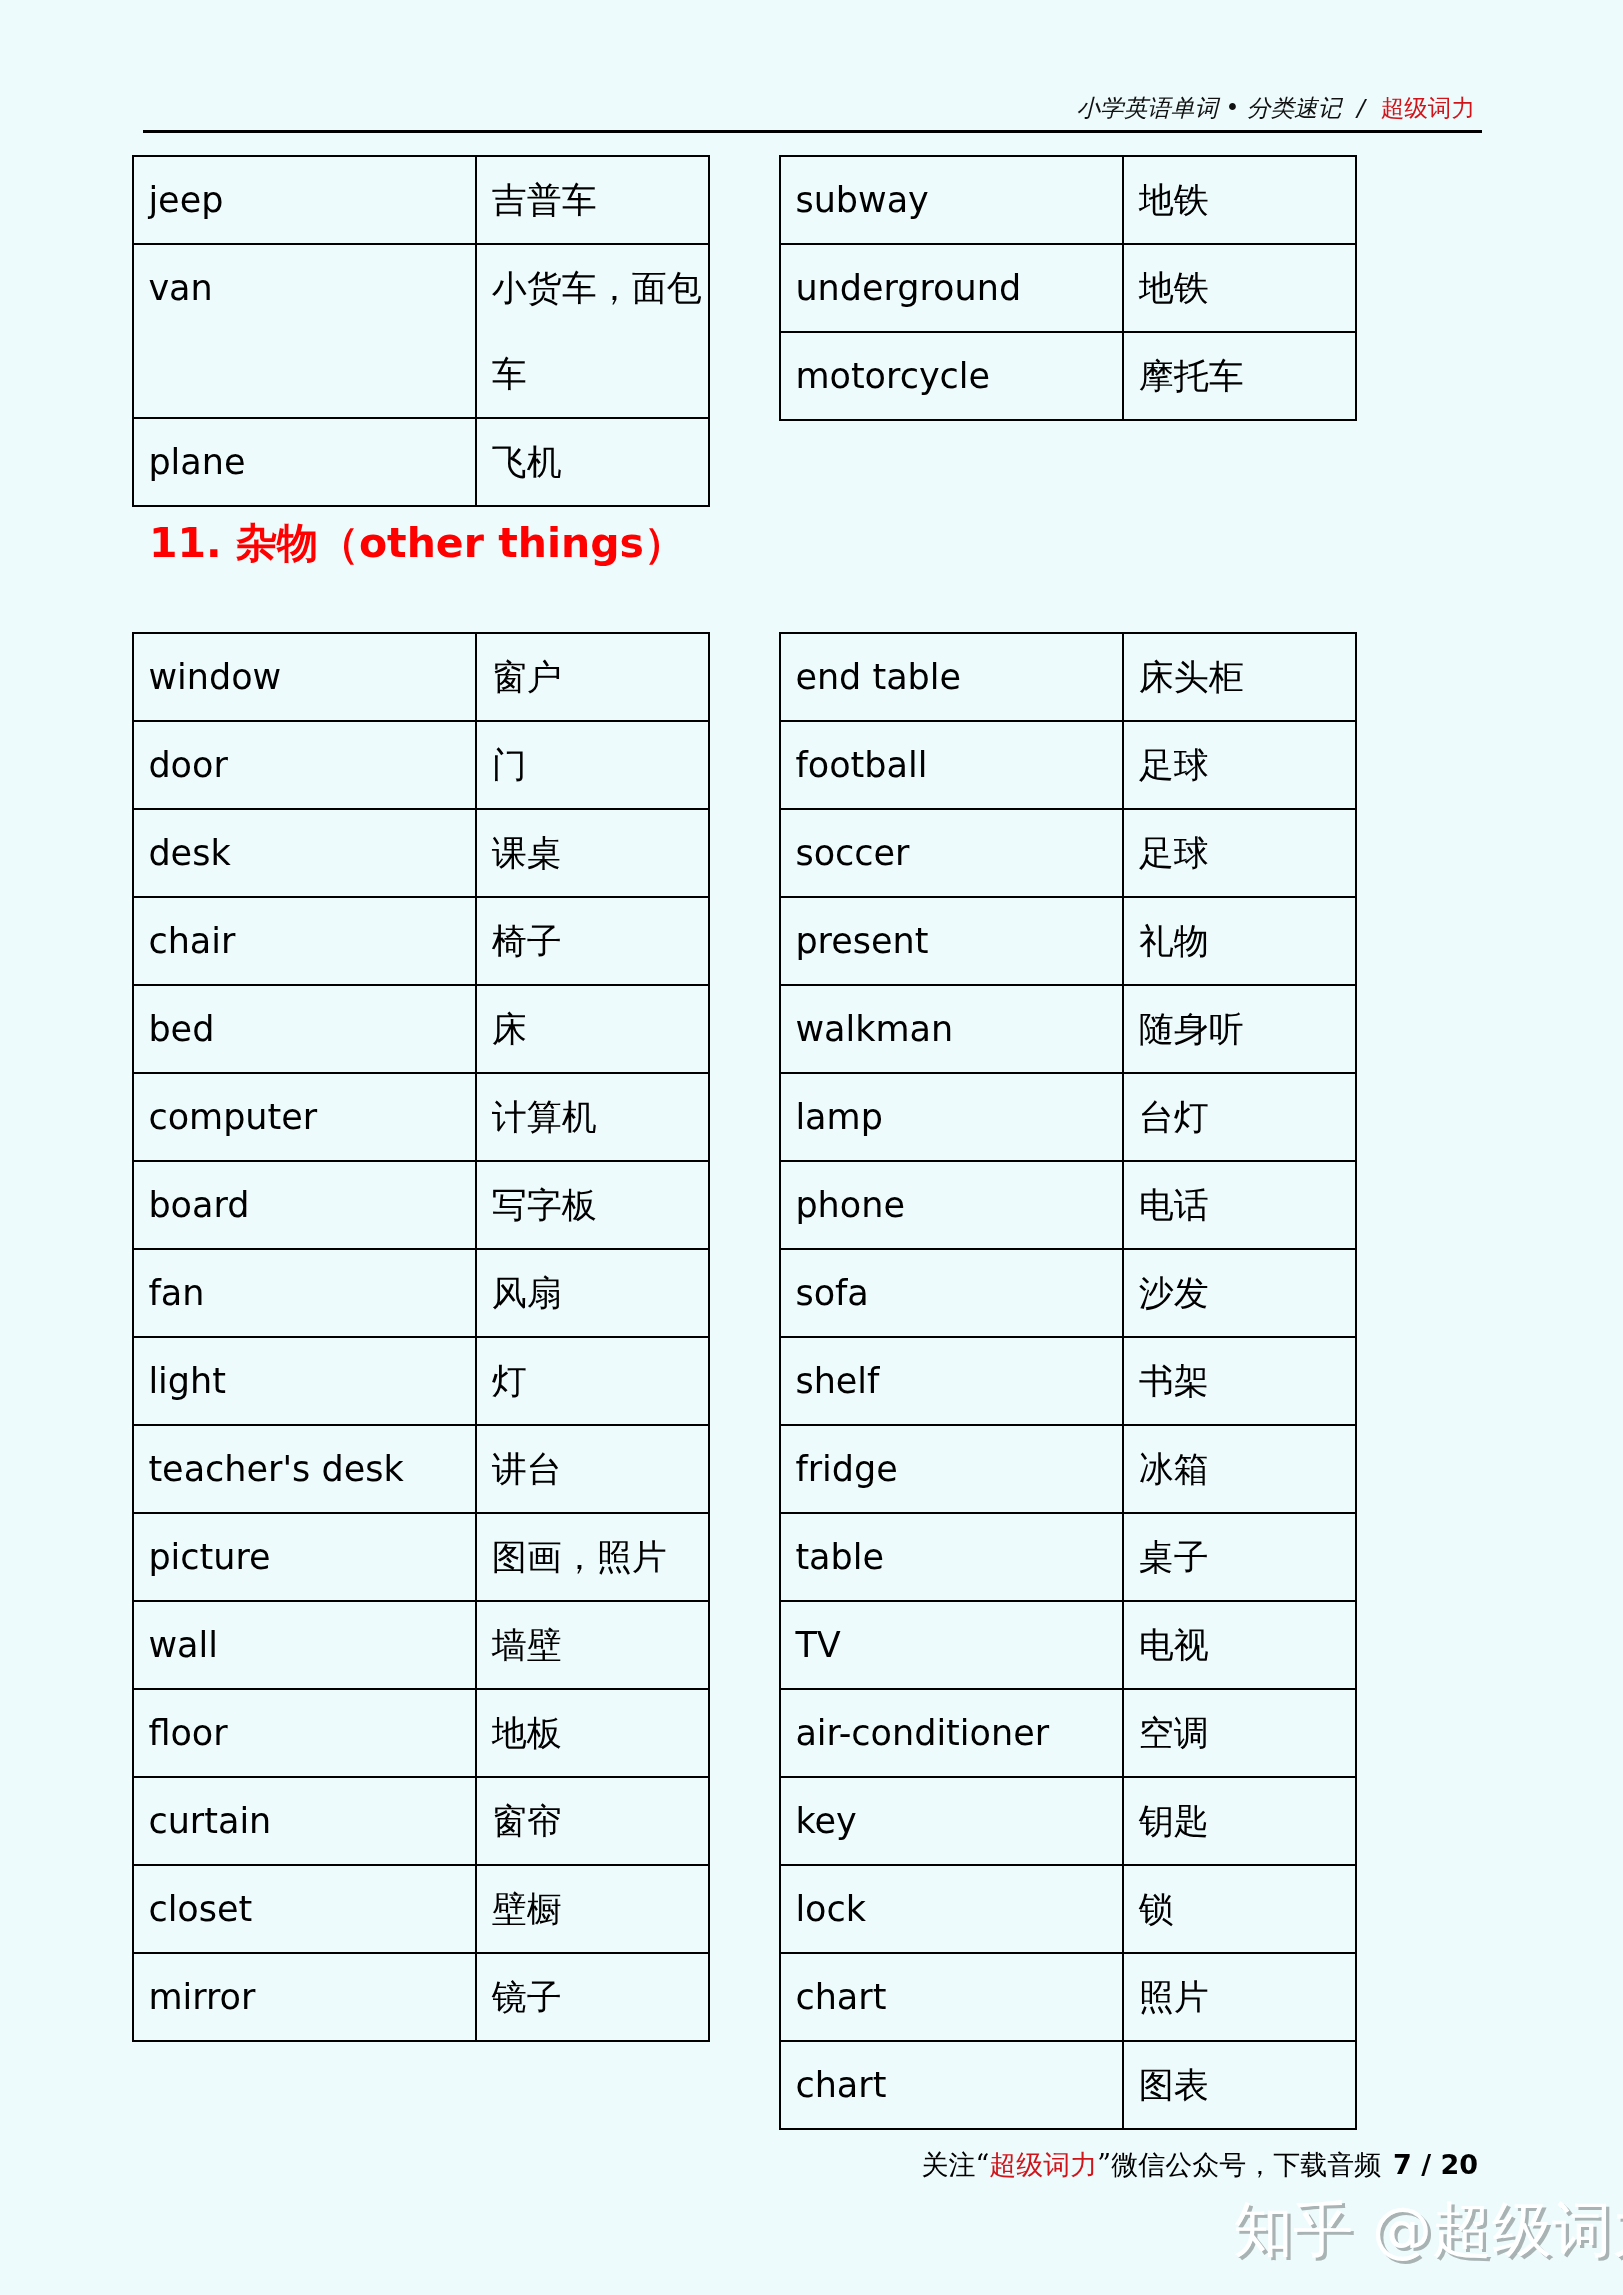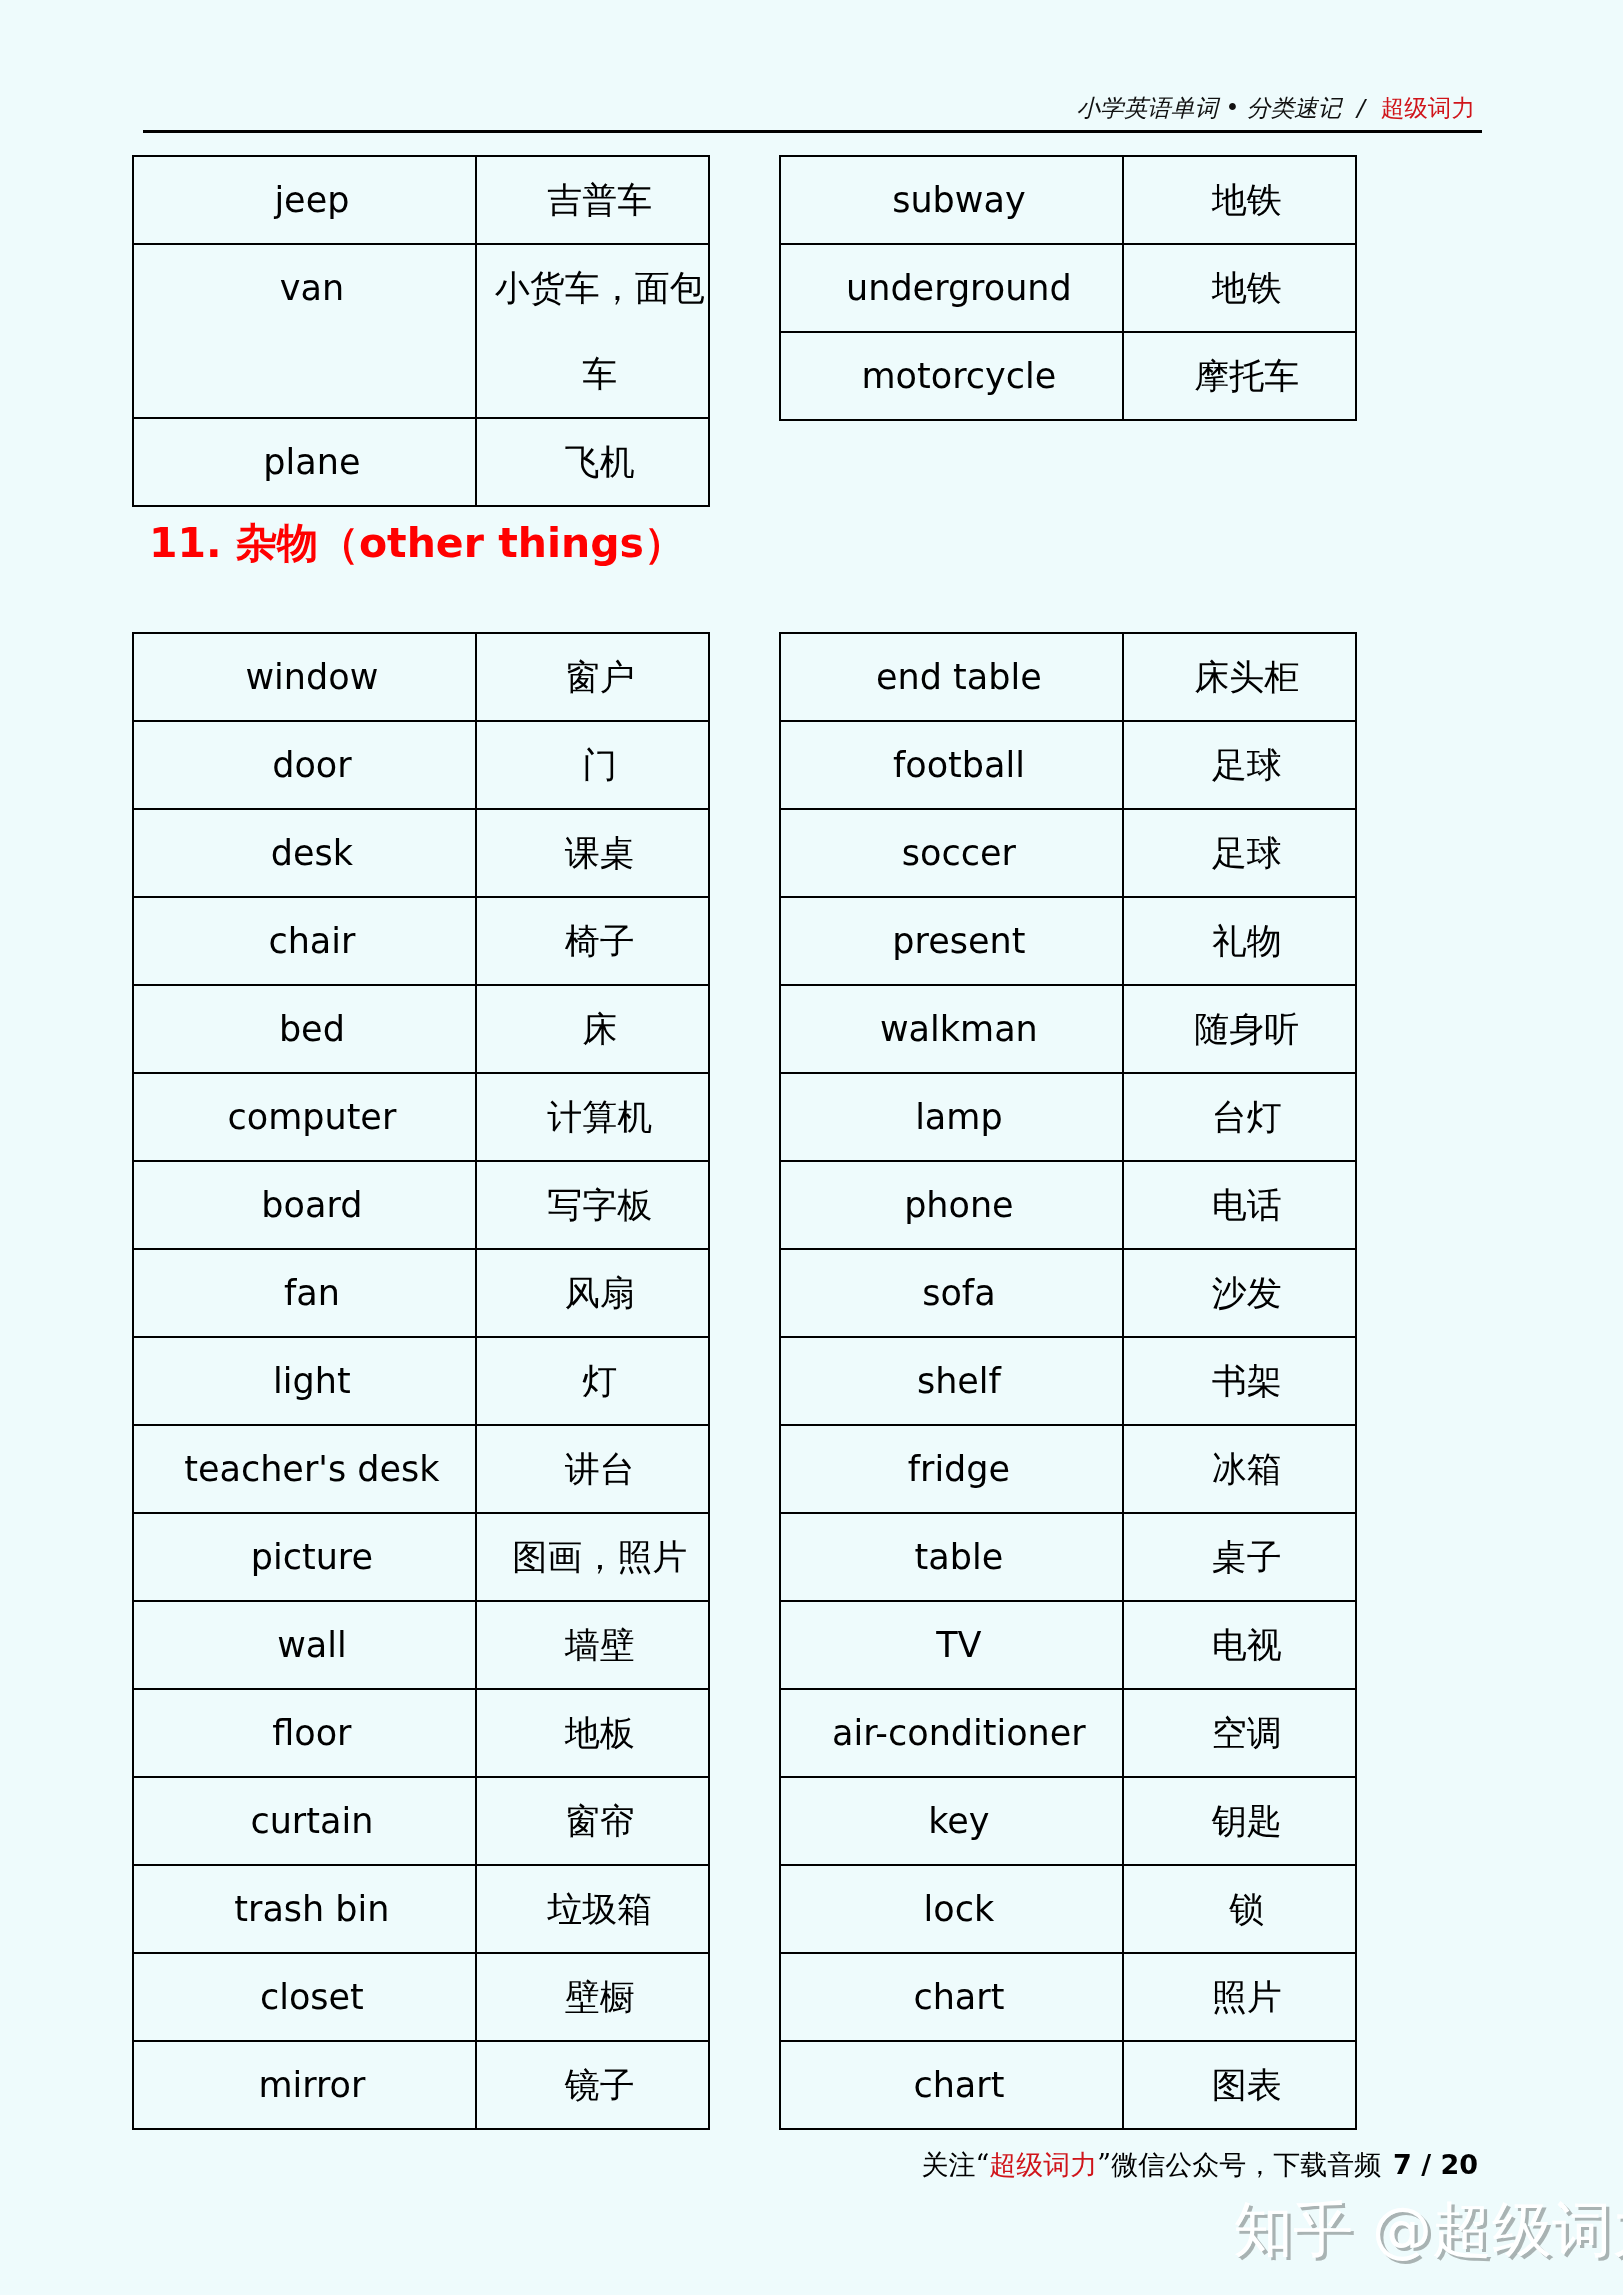--- a/index.html
+++ b/index.html
@@ -5,21 +5,20 @@
   html, body { margin: 0; padding: 0; }
   body { background: #eefbfc; }
   .page {
     position: relative;
     width: 1623px;
     height: 2295px;
     background: #eefbfc;
     overflow: hidden;
     font-family: "DejaVu Sans", "Liberation Sans", sans-serif;
     color: #000;
-    text-align: center;
   }
   .header {
     position: absolute;
     right: 148px;
     top: 92px;
     height: 33px;
     white-space: nowrap;
     font-size: 23.6px;
     line-height: 33px;
   }
@@ -189,24 +188,20 @@
         </tr>
     <tr>
           <td class="en">floor</td>
           <td class="zh">地板</td>
         </tr>
     <tr>
           <td class="en">curtain</td>
           <td class="zh">窗帘</td>
         </tr>
     <tr>
-          <td class="en">trash bin</td>
-          <td class="zh">垃圾箱</td>
-        </tr>
-    <tr>
           <td class="en">closet</td>
           <td class="zh">壁橱</td>
         </tr>
     <tr>
           <td class="en">mirror</td>
           <td class="zh">镜子</td>
         </tr>
   </tbody>
     </table>
 

